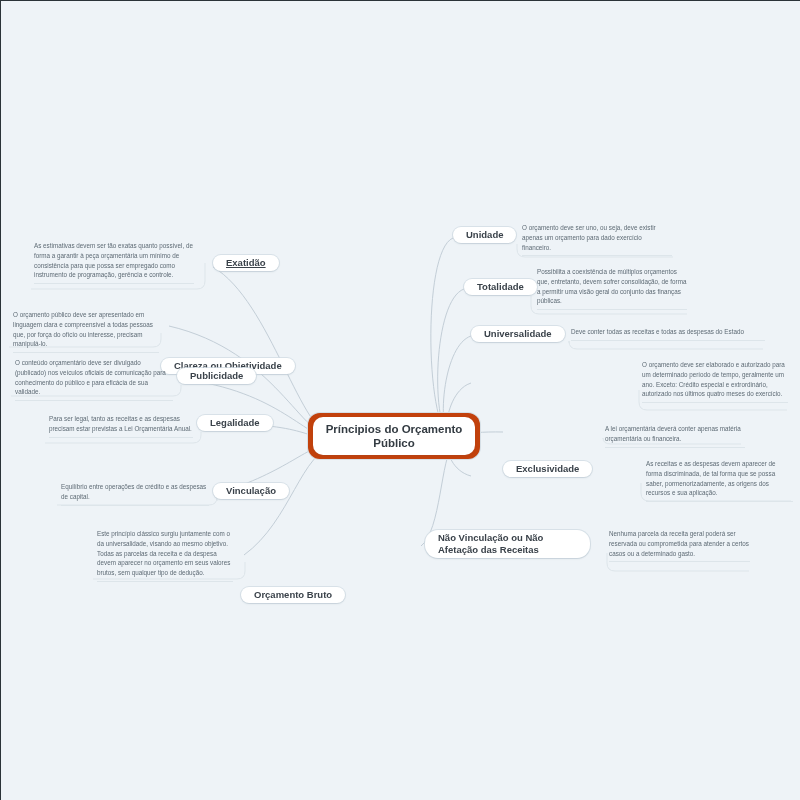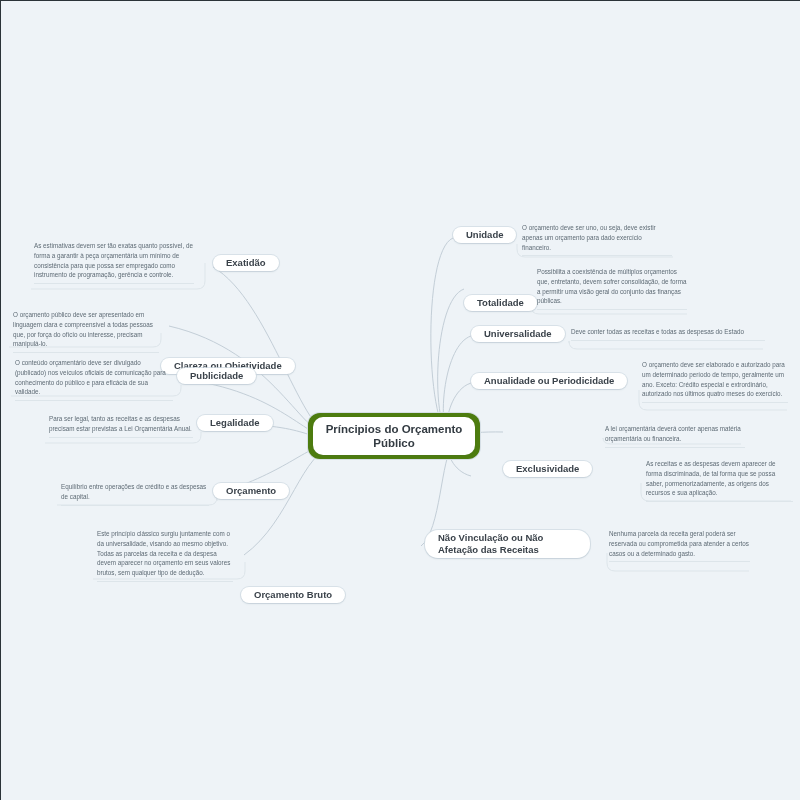--- a/index.html
+++ b/index.html
@@ -26,21 +26,21 @@
   }
 
   
   .center-wrap {
     position: absolute;
     left: 307px;
     top: 412px;
     width: 172px;
     height: 46px;
     border-radius: 12px;
-    background: #4d7c0f;
+    background: #c2410c;
     box-shadow: 0 0 0 1px #d6dfe6;
   }
   .center-node {
     position: absolute;
     left: 5px; top: 4px;
     width: 162px;
     height: 38px;
     border-radius: 10px;
     background: #ffffff;
     display: flex;
@@ -124,68 +124,65 @@
       <path d="M740,443 L610,443 Q602,443 602,437 L602,438"></path>
       <path d="M790,500 L648,500 Q640,500 640,492 L640,482"></path>
       <path d="M748,570 L614,570 Q606,570 606,562 L606,552"></path>
     </g>
   </svg>
 
   <div class="center-wrap">
     <div class="center-node">Príncipios do Orçamento Público</div>
   </div>
 
-  <div class="pill" style="left:212px; top:254px;">
+  <div class="pill" style="left:212px; top:254px;text-decoration:underline;">
     <span>Exatidão</span>
   </div>
   <div class="note left" style="left:33px; top:240px; width:160px;">As estimativas devem ser tão exatas quanto possível, de forma a garantir à peça orçamentária um mínimo de consistência para que possa ser empregado como instrumento de programação, gerência e controle.</div>
 
   <div class="pill" style="left:160px; top:315px;margin-top:42px;">
     <span>Clareza ou Objetividade</span>
   </div>
   <div class="note left" style="left:12px; top:309px; width:146px;">O orçamento público deve ser apresentado em linguagem clara e compreensível a todas pessoas que, por força do ofício ou interesse, precisam manipulá-lo.</div>
 
   <div class="pill" style="left:176px; top:367px;">
     <span>Publicidade</span>
   </div>
   <div class="note left" style="left:14px; top:357px; width:158px;">O conteúdo orçamentário deve ser divulgado (publicado) nos veículos oficiais de comunicação para conhecimento do público e para eficácia de sua validade.</div>
 
   <div class="pill" style="left:196px; top:414px;">
     <span>Legalidade</span>
   </div>
   <div class="note left" style="left:48px; top:413px; width:144px;">Para ser legal, tanto as receitas e as despesas precisam estar previstas a Lei Orçamentária Anual.</div>
 
   <div class="pill" style="left:212px; top:482px;">
-    <span>Orçamento</span>
+    <span>Vinculação</span>
   </div>
   <div class="note left" style="left:60px; top:481px; width:148px;">Equilíbrio entre operações de crédito e as despesas de capital.</div>
 
   <div class="pill" style="left:240px; top:543px;margin-top:43px;">
     <span>Orçamento Bruto</span>
   </div>
   <div class="note left" style="left:96px; top:528px; width:136px;">Este princípio clássico surgiu juntamente com o da universalidade, visando ao mesmo objetivo. Todas as parcelas da receita e da despesa devem aparecer no orçamento em seus valores brutos, sem qualquer tipo de dedução.</div>
 
   <div class="pill" style="left:452px; top:226px;">
     <span>Unidade</span>
   </div>
   <div class="note right" style="left:521px; top:222px; width:150px;">O orçamento deve ser uno, ou seja, deve existir apenas um orçamento para dado exercício financeiro.</div>
 
-  <div class="pill" style="left:463px; top:294px;">
+  <div class="pill" style="left:463px; top:278px;">
     <span>Totalidade</span>
   </div>
   <div class="note right" style="left:536px; top:266px; width:150px;">Possibilita a coexistência de múltiplos orçamentos que, entretanto, devem sofrer consolidação, de forma a permitir uma visão geral do conjunto das finanças públicas.</div>
 
   <div class="pill" style="left:470px; top:325px;">
     <span>Universalidade</span>
   </div>
   <div class="note right" style="left:570px; top:326px; width:194px;">Deve conter todas as receitas e todas as despesas do Estado</div>
 
-  <div class="pill" style="left:470px; top:372px;">
-    <span>Anualidade ou Periodicidade</span>
-  </div>
   <div class="note right" style="left:641px; top:359px; width:146px;">O orçamento deve ser elaborado e autorizado para um determinado período de tempo, geralmente um ano. Exceto: Crédito especial e extrordinário, autorizado nos últimos quatro meses do exercício.</div>
 
   <div class="pill" style="left:502px; top:421px;margin-top:39px;">
     <span>Exclusividade</span>
   </div>
   <div class="note right" style="left:604px; top:423px; width:140px;">A lei orçamentária deverá conter apenas matéria orçamentária ou financeira.</div>
 
   <div class="note right" style="left:645px; top:458px; width:147px;">As receitas e as despesas  devem aparecer de forma discriminada, de tal forma que se possa saber, pormenorizadamente, as origens dos recursos e sua aplicação.</div>
 
   <div class="pill wrap" style="left:424px; top:529px; width:165px;">

